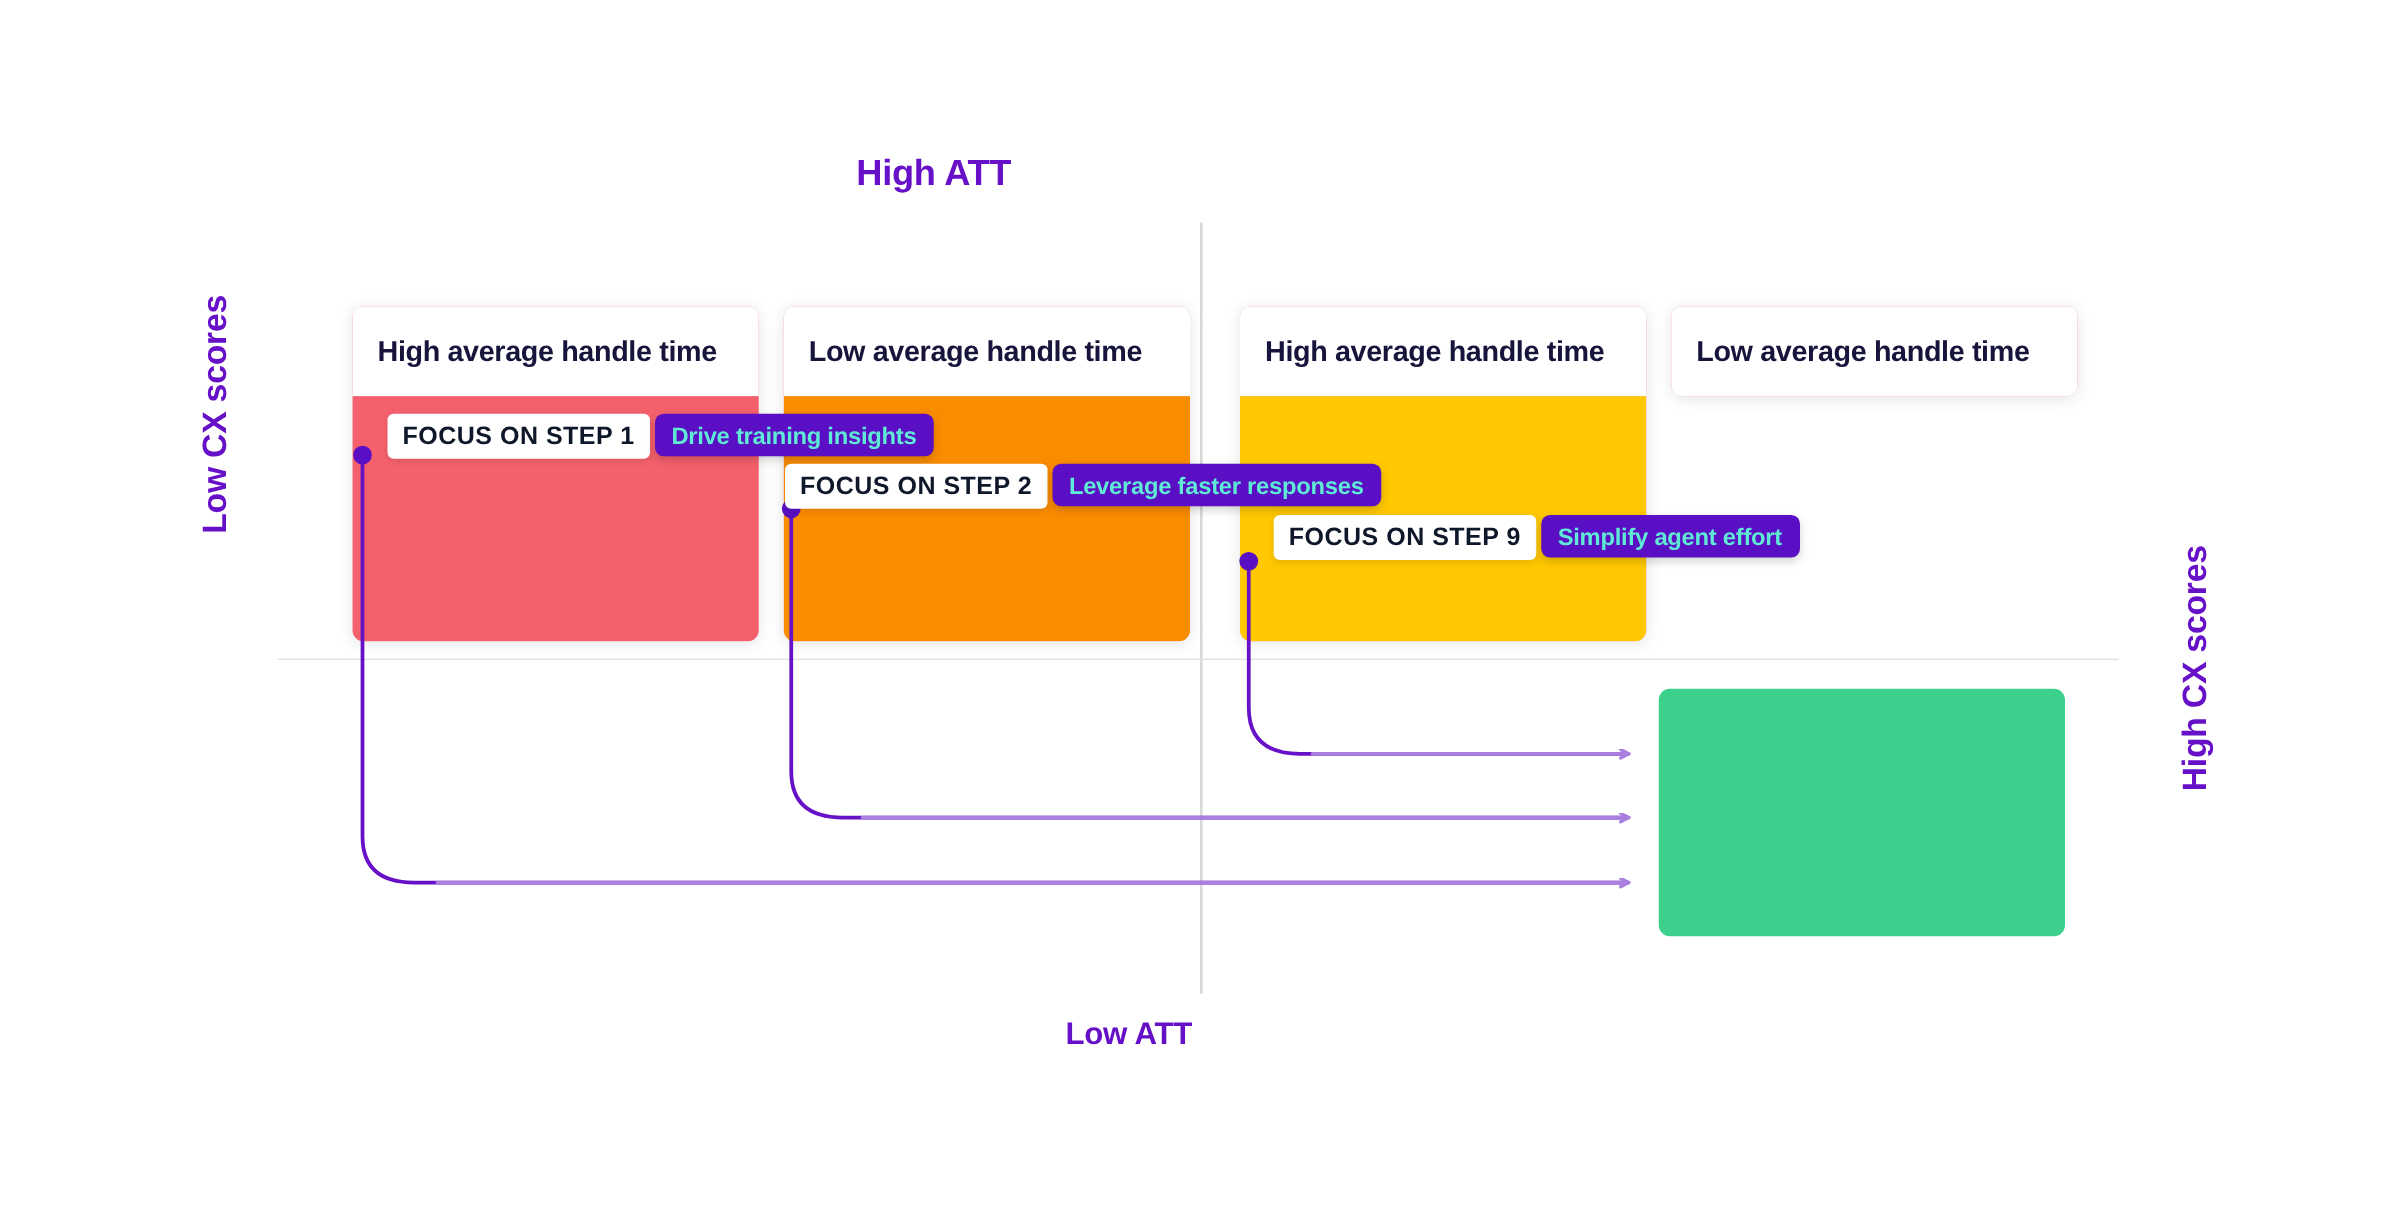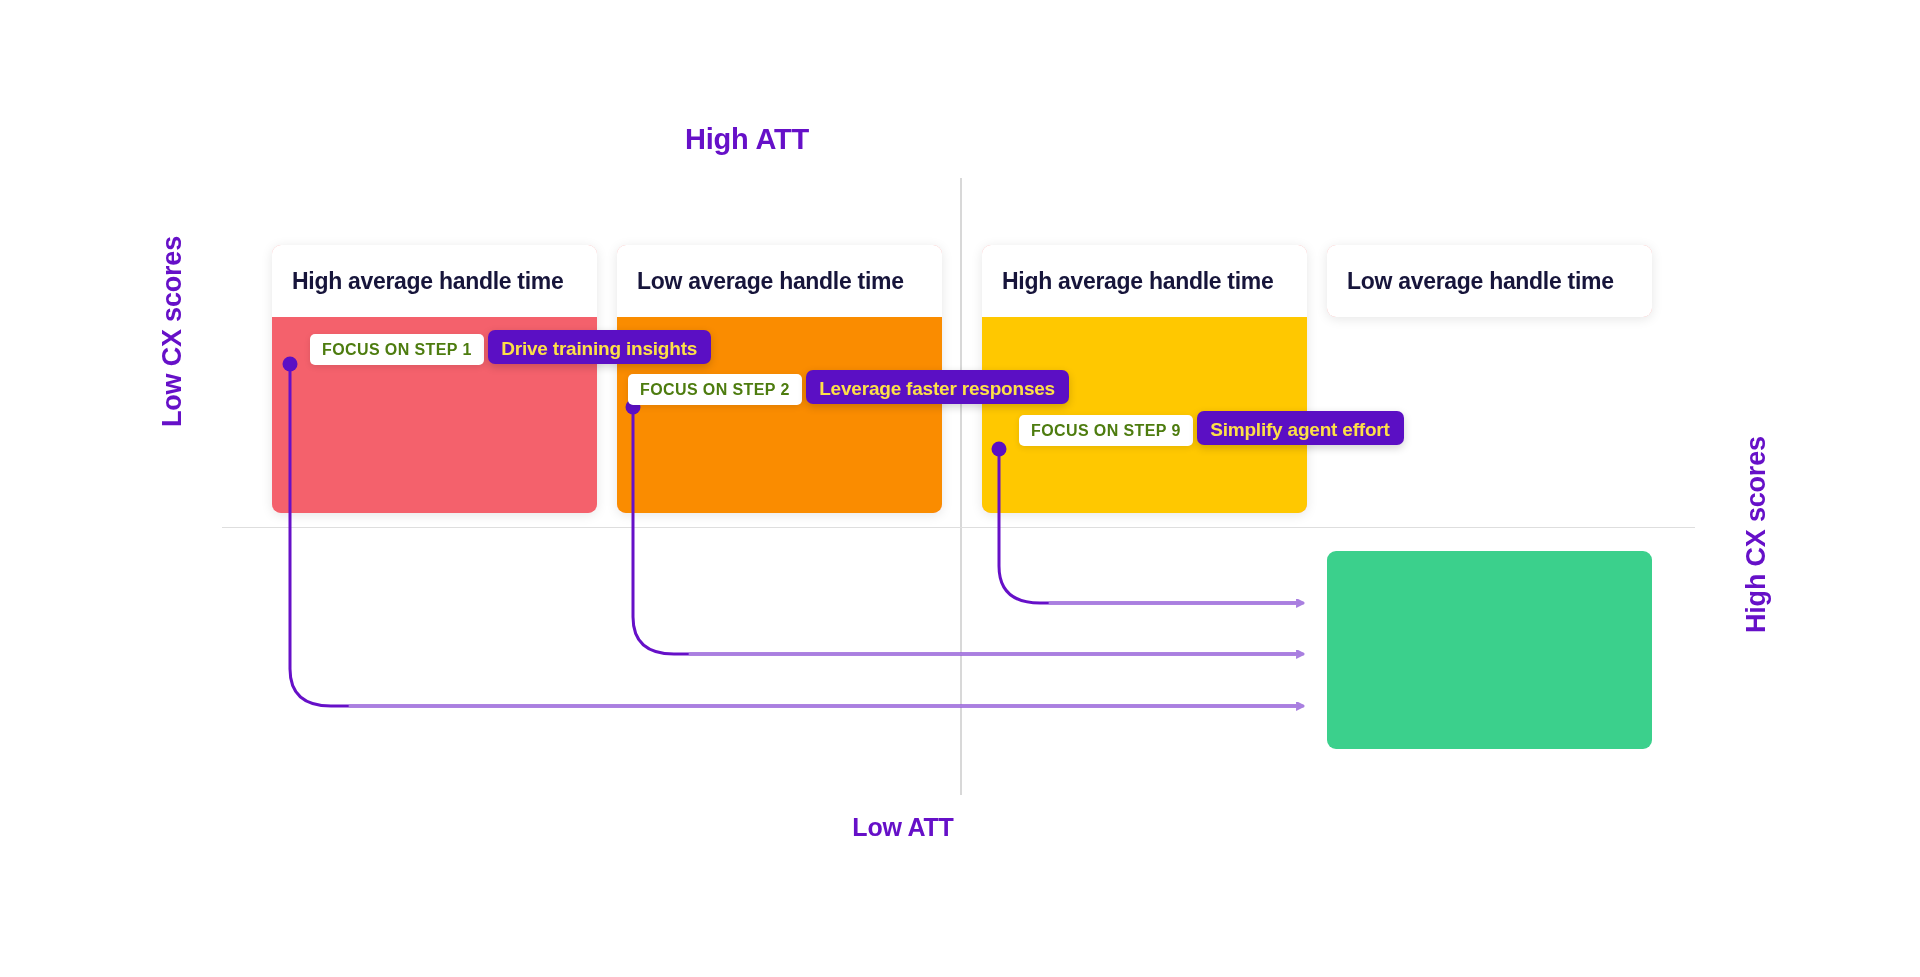--- a/index.html
+++ b/index.html
@@ -62,20 +62,21 @@
   #axis-vertical { left: 960px; top: 178px; width: 2px; height: 617px; }
   #axis-horizontal { left: 222px; top: 527px; width: 1473px; height: 1px; background:#dedede; }
 
   
   .card {
     position: absolute;
     background: #fca5a5;
     border-radius: 9px;
     box-shadow: 0 2px 12px rgba(0,0,0,0.10);
     overflow: hidden;
+    margin-left: 10px;
   }
   .card-header {
     height: 72px;
     display: flex;
     align-items: center;
     padding-left: 20px;
     font-size: 23px;
     font-weight: bold;
     color: #17153B;
     letter-spacing: -0.3px;
@@ -98,33 +99,33 @@
     width: 325px; height: 198px;
     background: #3BD08C;
     border-radius: 9px;
   }
 
   
   .callout { position: absolute; }
   .callout-step {
     display: inline-block;
     background: #ffffff;
-    color: #4d7c0f;
-    font-size: 16px;
+    color: #0f172a;
+    font-size: 20px;
     font-weight: bold;
     letter-spacing: 0.4px;
     padding: 7px 12px 6px 12px;
     border-radius: 5px;
     box-shadow: 0 2px 6px rgba(0,0,0,0.10);
     white-space: nowrap;
   }
   .callout-action {
     display: inline-block;
     background: #5B0FC4;
-    color: #fde047;
+    color: #5eead4;
     font-size: 19px;
     font-weight: bold;
     letter-spacing: -0.2px;
     padding: 8px 14px 4px 13px;
     border-radius: 7px;
     box-shadow: 0 3px 8px rgba(0,0,0,0.18);
     white-space: nowrap;
     margin-top: -1px;
   }
   #callout-1 { left: 310px; top: 331px; }

